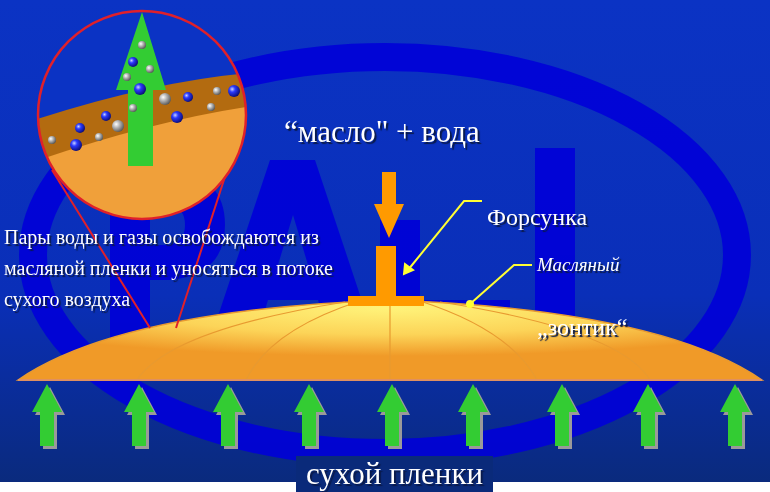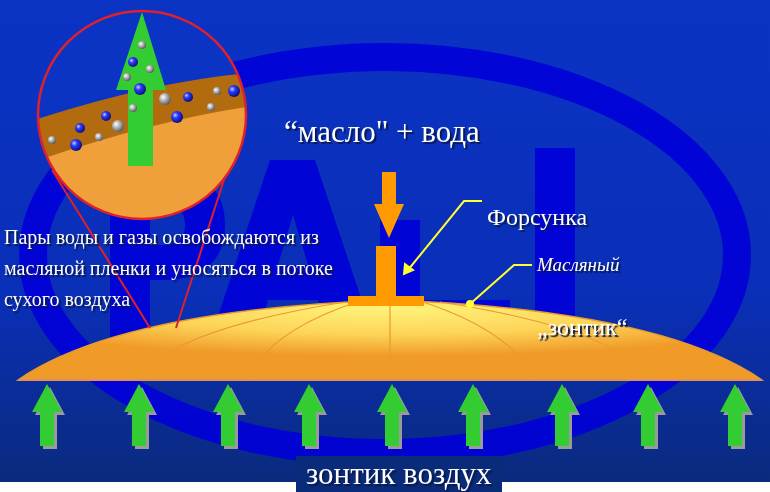--- a/index.html
+++ b/index.html
@@ -134,13 +134,13 @@
     <use href="#upArrow" x="648" y="426"></use>
     <use href="#upArrow" x="735" y="426"></use>
   </g>
 </svg>
 
 <div class="txt" id="title-text">“масло" + вода</div>
 <div class="txt" id="nozzle-label">Форсунка</div>
 <div class="txt" id="umbrella-label-1">Масляный</div>
 <div class="txt" id="umbrella-label-2">„зонтик“</div>
 <div class="txt" id="release-text">Пары воды и газы освобождаются из масляной пленки и уносяться в потоке сухого воздуха</div>
-<div class="txt" id="bottom-label">зонтик воздух</div>
+<div class="txt" id="bottom-label">сухой пленки</div>
 
 </body></html>

